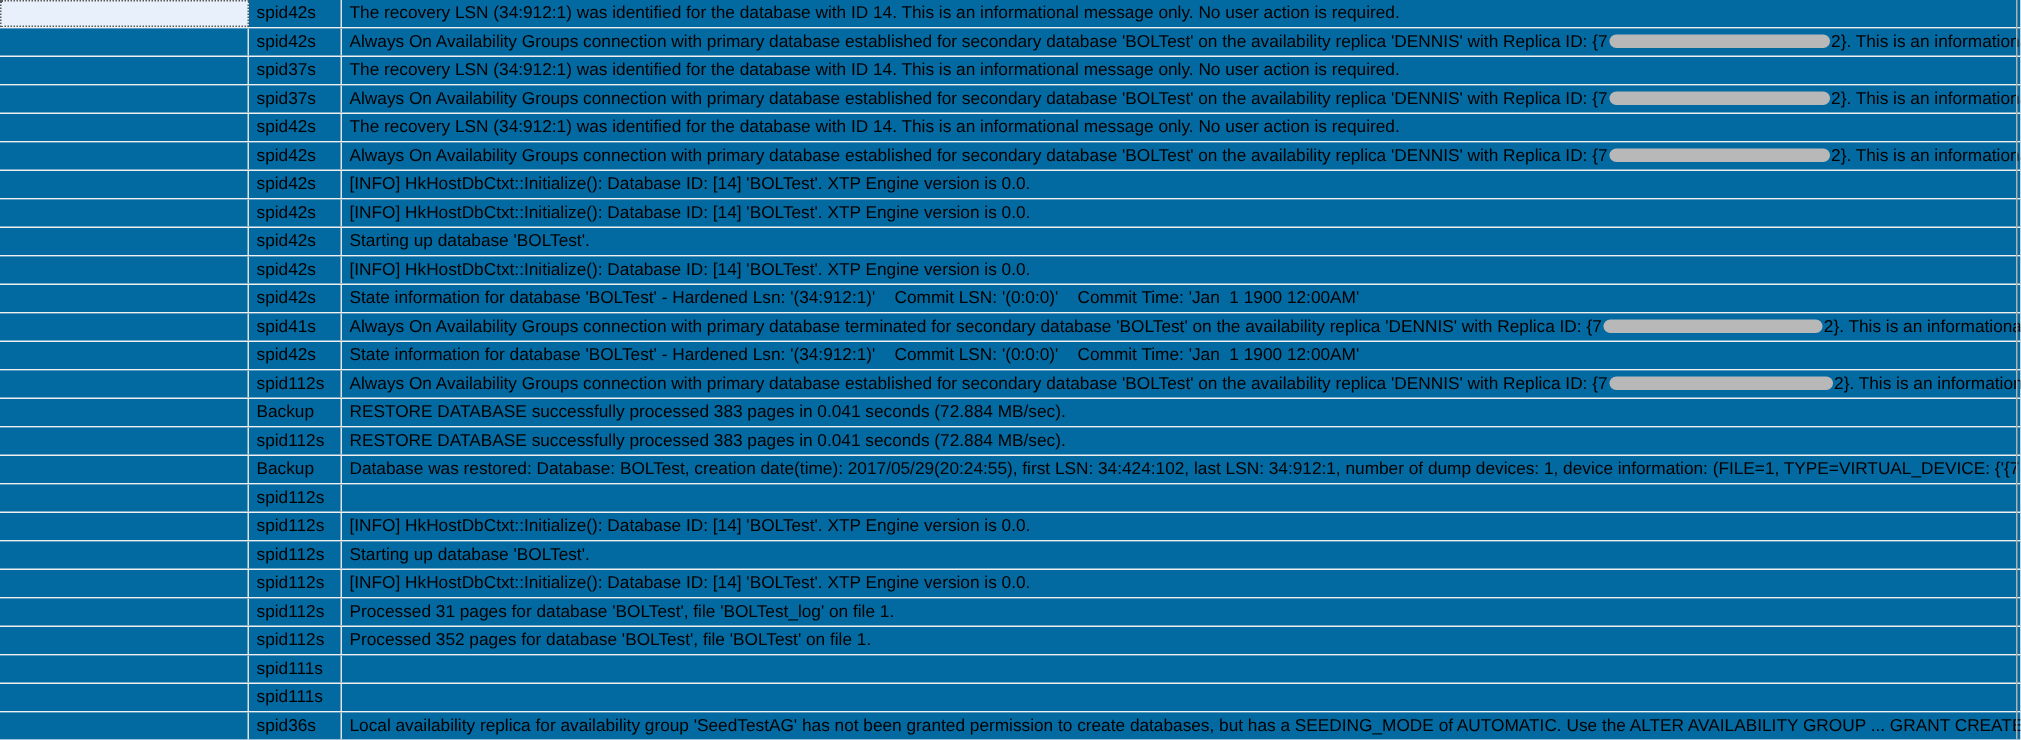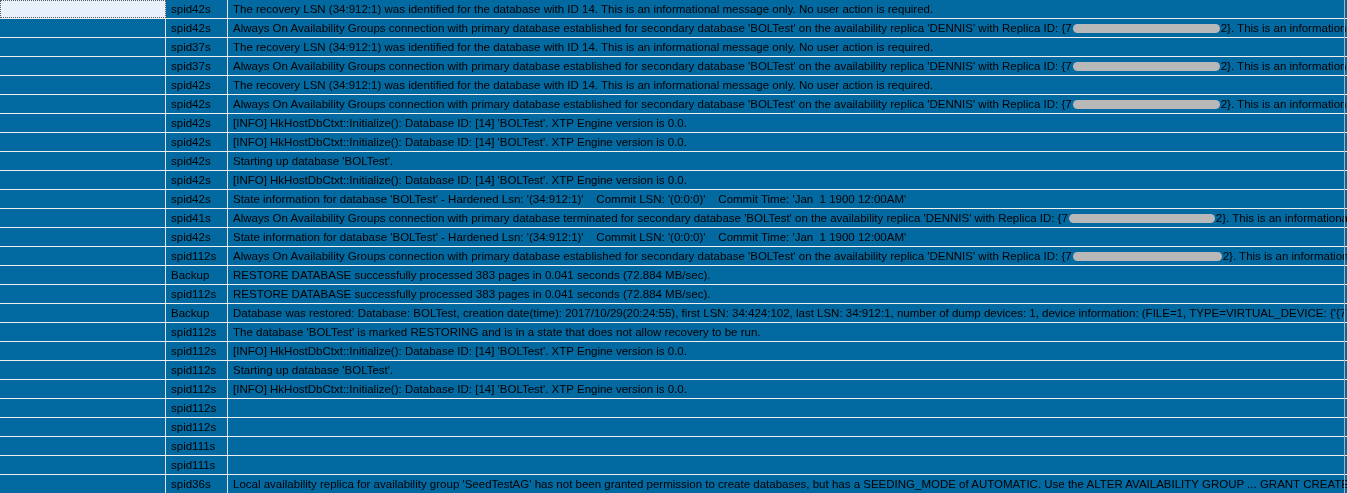--- a/index.html
+++ b/index.html
@@ -203,32 +203,31 @@
   </div>
 
   <div class="row">
     <div class="cell cell-date">
       <span class="icon">
         
       </span>
       
     </div>
     <div class="cell cell-source">Backup</div>
-    <div class="cell cell-message"><span>Database was restored: Database: BOLTest, creation date(time): 2017/10/29(20:24:55), first LSN: 34:424:102, last LSN: 34:912:1, number of dump devices: 1, device information: (FILE=1, TYPE=VIRTUAL_DEVICE: {'{7</span></div>
-  </div>
-
-  <div class="row">
-    <div class="cell cell-date">
-      <span class="icon">
-        
-      </span>
-      
-    </div>
-    <div class="cell cell-source">spid112s</div>
-    <div class="cell cell-message"><span>The database 'BOLTest' is marked RESTORING and is in a state that does not allow recovery to be run.</span></div>
+    <div class="cell cell-message"><span>Database was restored: Database: BOLTest, creation date(time): 2017/05/29(20:24:55), first LSN: 34:424:102, last LSN: 34:912:1, number of dump devices: 1, device information: (FILE=1, TYPE=VIRTUAL_DEVICE: {'{7</span></div>
+  </div>
+
+  <div class="row">
+    <div class="cell cell-date">
+      <span class="icon">
+        
+      </span>
+      
+    </div>
+    <div class="cell cell-source">spid112s</div>
   </div>
 
   <div class="row">
     <div class="cell cell-date">
       <span class="icon">
         
       </span>
       
     </div>
     <div class="cell cell-source">spid112s</div>
@@ -258,30 +257,32 @@
   </div>
 
   <div class="row">
     <div class="cell cell-date">
       <span class="icon">
         
       </span>
       
     </div>
     <div class="cell cell-source">spid112s</div>
-  </div>
-
-  <div class="row">
-    <div class="cell cell-date">
-      <span class="icon">
-        
-      </span>
-      
-    </div>
-    <div class="cell cell-source">spid112s</div>
+    <div class="cell cell-message"><span>Processed 31 pages for database 'BOLTest', file 'BOLTest_log' on file 1.</span></div>
+  </div>
+
+  <div class="row">
+    <div class="cell cell-date">
+      <span class="icon">
+        
+      </span>
+      
+    </div>
+    <div class="cell cell-source">spid112s</div>
+    <div class="cell cell-message"><span>Processed 352 pages for database 'BOLTest', file 'BOLTest' on file 1.</span></div>
   </div>
 
   <div class="row">
     <div class="cell cell-date">
       <span class="icon">
         
       </span>
       
     </div>
     <div class="cell cell-source">spid111s</div>

